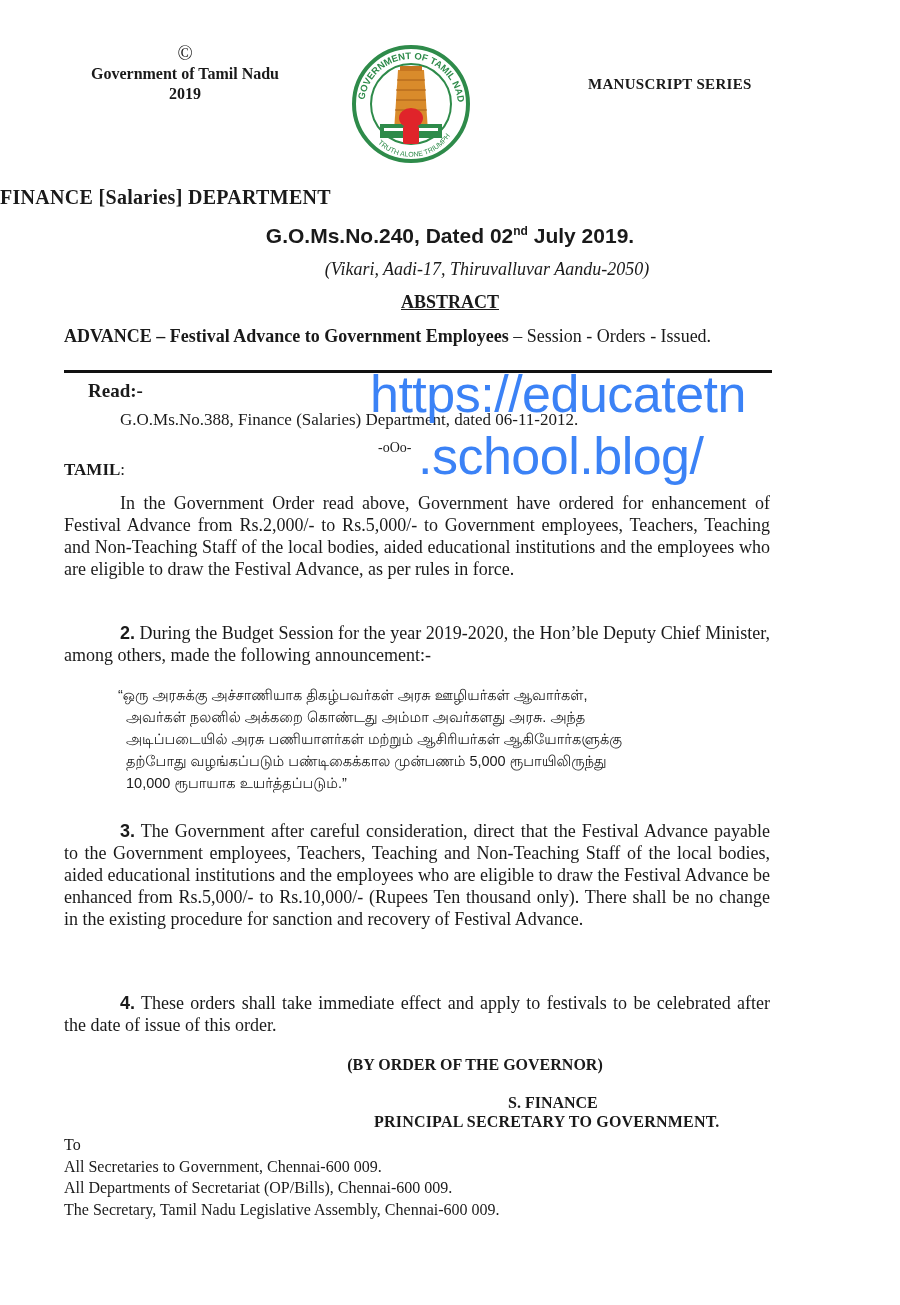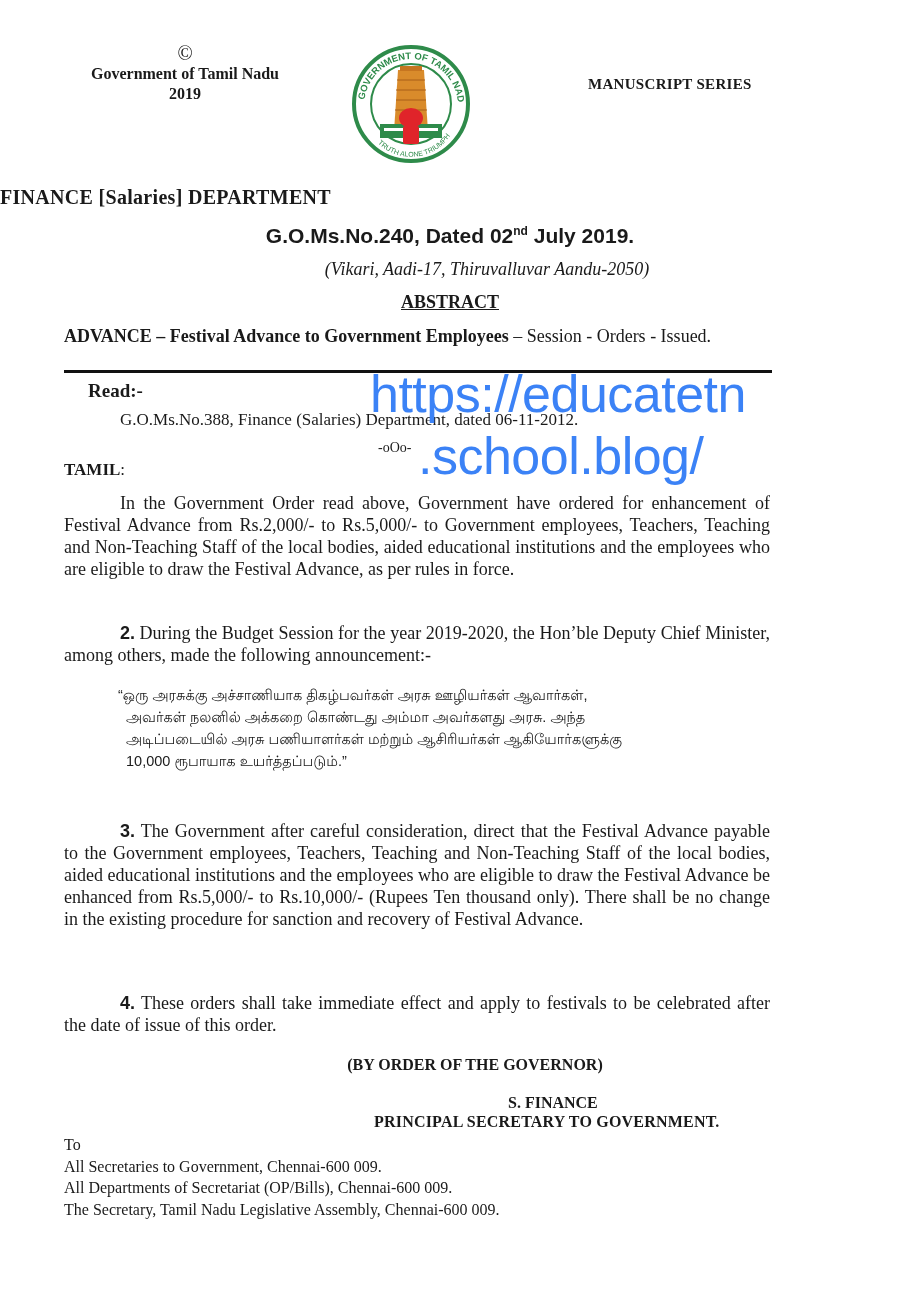--- a/index.html
+++ b/index.html
@@ -98,20 +98,21 @@
 <div class="abs order"><span>TAMIL</span><span class="colon">:</span></div>
 
 <div class="abs para p1"><span>In the Government Order read above, Government have ordered for enhancement of Festival Advance from Rs.2,000/- to Rs.5,000/- to Government employees, Teachers, Teaching and Non-Teaching Staff of the local bodies, aided educational institutions and the employees who are eligible to draw the Festival Advance, as per rules in force.</span></div>
 
 <div class="abs para p2"><b>2.</b><span> During the Budget Session for the year 2019-2020, the Hon’ble Deputy Chief Minister, among others, made the following announcement:-</span></div>
 
 <div class="abs quote">
   <span class="q-line first">“ஒரு அரசுக்கு அச்சாணியாக  திகழ்பவர்கள்  அரசு  ஊழியர்கள்  ஆவார்கள்,</span>
   <span class="q-line">அவர்கள் நலனில் அக்கறை கொண்டது அம்மா அவர்களது அரசு. அந்த</span>
   <span class="q-line">அடிப்படையில் அரசு பணியாளர்கள் மற்றும் ஆசிரியர்கள் ஆகியோர்களுக்கு</span>
+  <span class="q-line">தற்போது வழங்கப்படும் பண்டிகைக்கால முன்பணம் 5,000 ரூபாயிலிருந்து</span>
   <span class="q-line">10,000 ரூபாயாக உயர்த்தப்படும்.”</span>
 </div>
 
 <div class="abs para p3"><b>3.</b><span> The Government after careful consideration, direct that the Festival Advance payable to the Government employees, Teachers, Teaching and Non-Teaching Staff of the local bodies, aided educational institutions and the employees who are eligible to draw the Festival Advance be enhanced from Rs.5,000/- to Rs.10,000/- (Rupees Ten thousand only). There shall be no change in the existing procedure for sanction and recovery of Festival Advance.</span></div>
 
 <div class="abs para p4"><b>4.</b><span> These orders shall take immediate effect and apply to festivals to be celebrated after the date of issue of this order.</span></div>
 
 <div class="abs governor">(BY ORDER OF THE GOVERNOR)</div>
 <div class="abs signer">S. FINANCE</div>
 <div class="abs signer-title">PRINCIPAL SECRETARY TO GOVERNMENT.</div>

